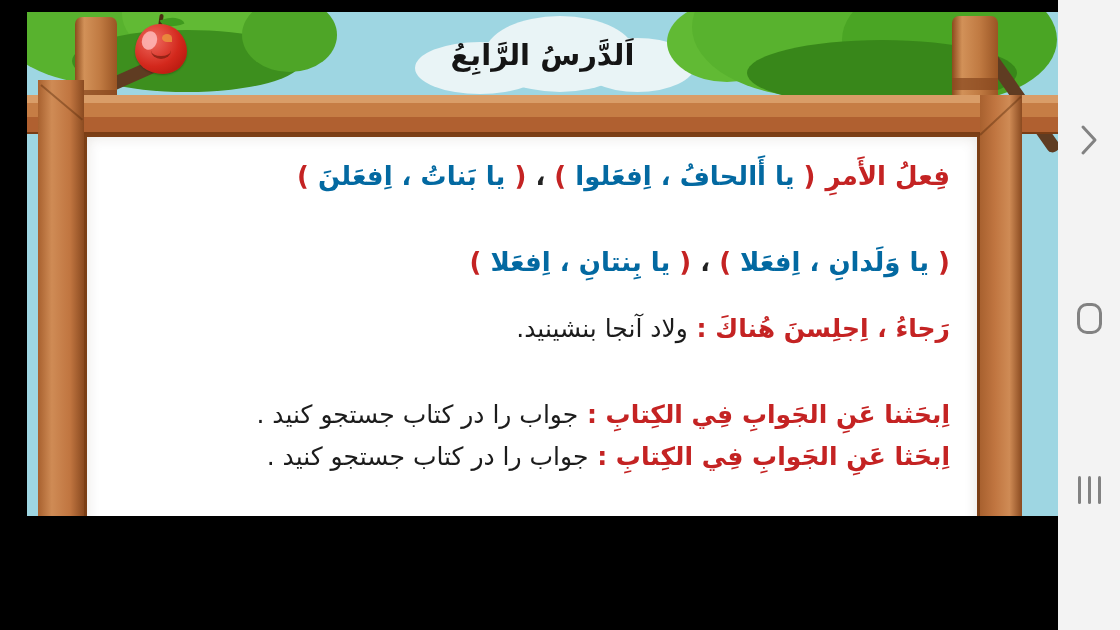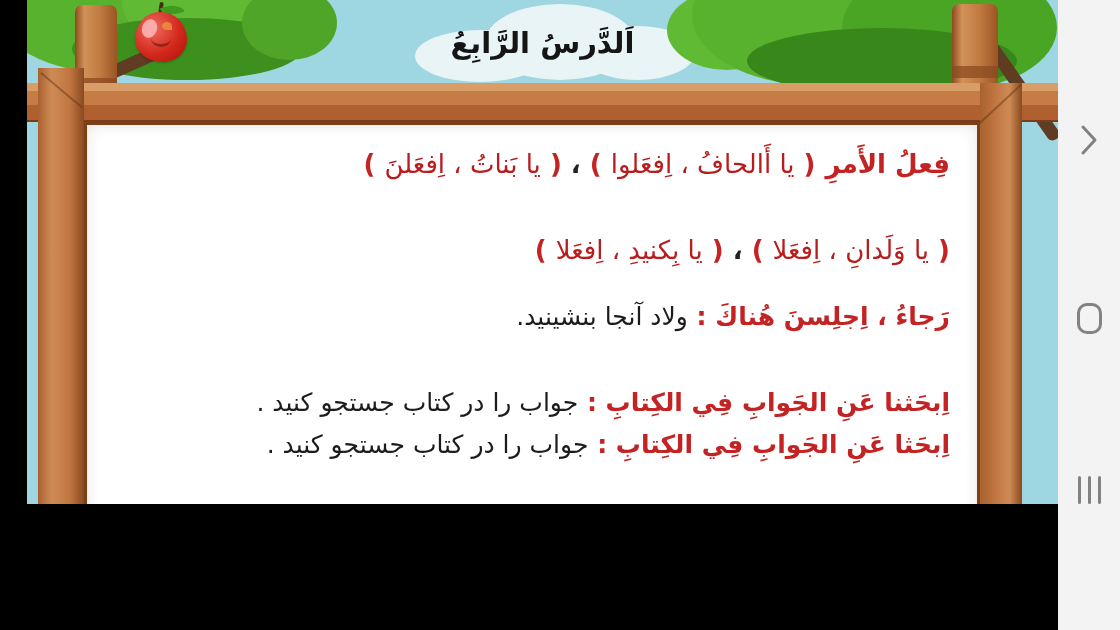--- a/index.html
+++ b/index.html
@@ -2,21 +2,21 @@
 <html><head>
 <meta charset="utf-8">
 <style>
   html,body{margin:0;padding:0;background:#000;}
   .stage{position:relative;width:1120px;height:630px;overflow:hidden;font-family:"DejaVu Sans",sans-serif;}
 
   
   .letterbox{position:absolute;left:0;top:0;width:27px;height:630px;background:#000;}
 
   
-  .video{position:absolute;left:27px;top:0;width:1031px;height:504px;background:#9ed6e2;overflow:hidden;}
+  .video{position:absolute;left:27px;top:12px;width:1031px;height:504px;background:#9ed6e2;overflow:hidden;}
 
   
   .cloud{position:absolute;left:368px;top:4px;width:310px;height:82px;}
   .cloud i{position:absolute;background:#e9f4f6;border-radius:50%;}
   .cloud .c1{left:20px;top:26px;width:130px;height:52px;}
   .cloud .c2{left:90px;top:0;width:150px;height:76px;}
   .cloud .c3{left:185px;top:22px;width:115px;height:54px;}
 
   
   .blob{position:absolute;border-radius:50%;}
@@ -77,21 +77,21 @@
   .board-white{position:absolute;left:57px;top:122px;width:896px;height:445px;background:#fff;
     box-sizing:border-box;border:3px solid #7c3f16;box-shadow:inset 0 0 14px rgba(60,30,5,.12);}
 
   .board-text{position:absolute;right:108px;left:150px;top:142px;direction:rtl;text-align:right;}
   .l1{font-size:26px;line-height:44px;white-space:nowrap;}
   .l2{font-size:26px;line-height:44px;white-space:nowrap;margin-top:42px;padding-left:18px;}
   .ex-block{margin-top:24px;}
   .ex-block2{margin-top:44px;}
   .ex{font-size:25px;line-height:42px;white-space:nowrap;}
   .red{color:#c42323;font-weight:bold;}
-  .grn{color:#b91c1c;font-weight:normal;}
+  .grn{color:#0369a1;font-weight:bold;}
   .sep{color:#222;font-weight:bold;}
   .blk{color:#1c1c1c;font-weight:normal;}
   .lbl{margin-left:10px;}
 
   
   .navbar{position:absolute;left:1058px;top:0;width:62px;height:630px;background:#f3f3f3;}
   .nav-btn{position:absolute;left:0;width:62px;height:44px;display:flex;align-items:center;justify-content:center;cursor:pointer;}
   .nav-back{top:120px;} .nav-home{top:296px;} .nav-recents{top:468px;}
   .home-shape{width:25px;height:31px;border:3px solid #828282;border-radius:10px;box-sizing:border-box;}
   .bars{display:flex;gap:7px;}
@@ -148,21 +148,21 @@
     <div class="frame-left wood-grain"></div>
     <div class="frame-right wood-grain"></div>
 
     <div class="board-white"></div>
 
     <div class="board-text">
       <div class="l1">
         <span class="red lbl">فِعلُ الأَمرِ</span><span class="red">( </span><span class="grn">يا أَالحافُ ، اِفعَلوا</span><span class="red"> )</span><span class="sep"> ، </span><span class="red">( </span><span class="grn">يا بَناتُ ، اِفعَلنَ</span><span class="red"> )</span>
       </div>
       <div class="l2">
-        <span class="red">( </span><span class="grn">يا وَلَدانِ ، اِفعَلا</span><span class="red"> )</span><span class="sep"> ، </span><span class="red">( </span><span class="grn">يا بِكنيدِ ، اِفعَلا</span><span class="red"> )</span>
+        <span class="red">( </span><span class="grn">يا وَلَدانِ ، اِفعَلا</span><span class="red"> )</span><span class="sep"> ، </span><span class="red">( </span><span class="grn">يا بِنتانِ ، اِفعَلا</span><span class="red"> )</span>
       </div>
       <div class="ex-block">
         <div class="ex">
           <span class="red">رَجاءُ ، اِجلِسنَ هُناكَ : </span><span class="blk">ولاد آنجا بنشینید.</span>
         </div>
       </div>
       <div class="ex-block ex-block2">
         <div class="ex">
           <span class="red">اِبحَثنا عَنِ الجَوابِ فِي الكِتابِ : </span><span class="blk">جواب را در كتاب جستجو كنيد .</span>
         </div>

